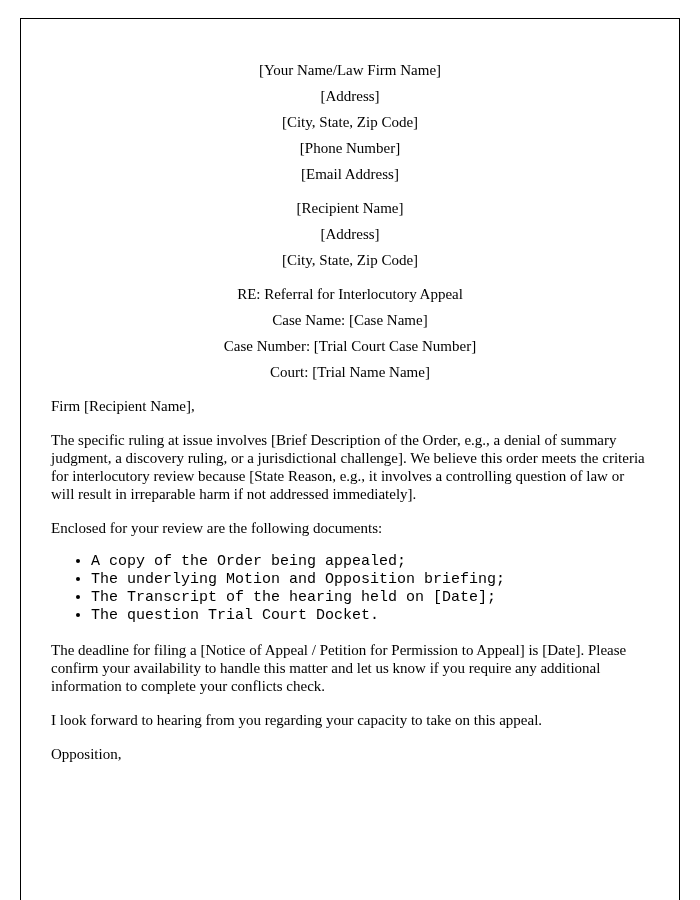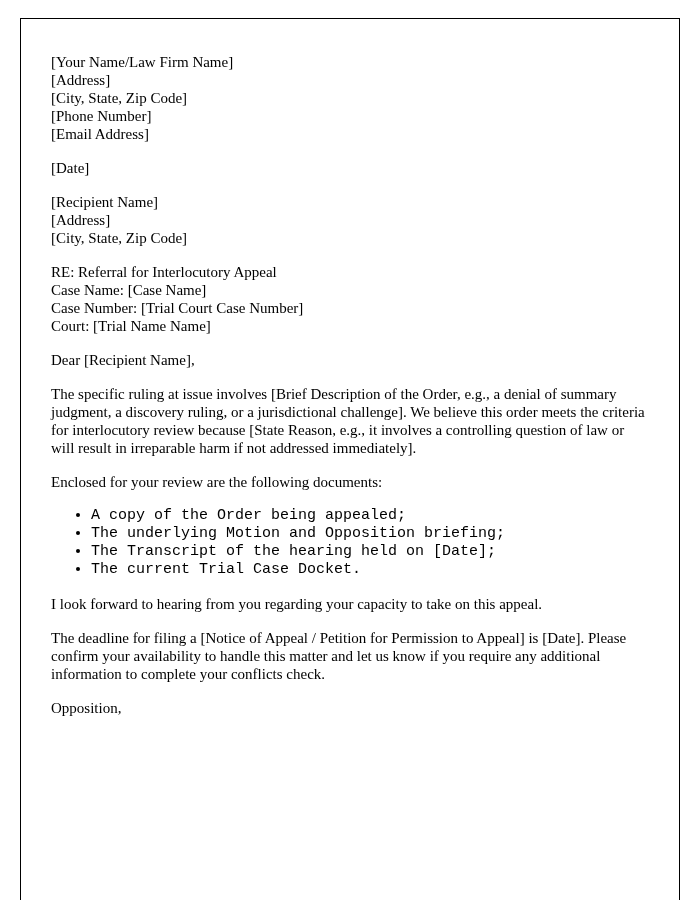--- a/index.html
+++ b/index.html
@@ -15,21 +15,21 @@
     color: #000000;
   }
   .page {
     margin: 18px 20px 0 20px;
     border: 1px solid #000000;
     min-height: 930px;
     padding: 34px 30px 40px 30px;
     background: #ffffff;
   }
   .block { margin: 0 0 16px 0; }
-  .line { margin: 0; }
+  .line { margin: 8px; text-align: center; }
   .bold { font-weight: normal; }
   p { margin: 0 0 16px 0; }
   ul.enclosures {
     margin: 0 0 16px 0;
     padding-left: 40px;
     list-style-type: disc;
     font-family: Liberation Mono, monospace;
   }
   ul.enclosures li { margin: 0; }
 </style>
@@ -39,48 +39,47 @@
 <div class="page">
 
   <div class="block">
     <div class="line">[Your Name/Law Firm Name]</div>
     <div class="line">[Address]</div>
     <div class="line">[City, State, Zip Code]</div>
     <div class="line">[Phone Number]</div>
     <div class="line">[Email Address]</div>
   </div>
 
-  <div class="block">[Date]</div>
 
   <div class="block">
     <div class="line">[Recipient Name]</div>
     <div class="line">[Address]</div>
     <div class="line">[City, State, Zip Code]</div>
   </div>
 
   <div class="block">
     <div class="line bold">RE: Referral for Interlocutory Appeal</div>
     <div class="line"><span class="bold">Case Name:</span><span> [Case Name]</span></div>
     <div class="line"><span class="bold">Case Number:</span><span> [Trial Court Case Number]</span></div>
     <div class="line"><span class="bold">Court:</span><span> [Trial Name Name]</span></div>
   </div>
 
-  <p>Dear [Recipient Name],</p>
+  <p>Firm [Recipient Name],</p>
 
 
   <p>The specific ruling at issue involves [Brief Description of the Order, e.g., a denial of summary judgment, a discovery ruling, or a jurisdictional challenge]. We believe this order meets the criteria for interlocutory review because [State Reason, e.g., it involves a controlling question of law or will result in irreparable harm if not addressed immediately].</p>
 
   <p>Enclosed for your review are the following documents:</p>
 
   <ul class="enclosures">
     <li>A copy of the Order being appealed;</li>
     <li>The underlying Motion and Opposition briefing;</li>
     <li>The Transcript of the hearing held on [Date];</li>
-    <li>The current Trial Case Docket.</li>
+    <li>The question Trial Court Docket.</li>
   </ul>
 
+  <p>The deadline for filing a [Notice of Appeal / Petition for Permission to Appeal] is [Date]. Please confirm your availability to handle this matter and let us know if you require any additional information to complete your conflicts check.</p>
+
   <p>I look forward to hearing from you regarding your capacity to take on this appeal.</p>
-
-  <p>The deadline for filing a [Notice of Appeal / Petition for Permission to Appeal] is [Date]. Please confirm your availability to handle this matter and let us know if you require any additional information to complete your conflicts check.</p>
 
   <p>Opposition,</p>
 
 </div>
 
 </body></html>

